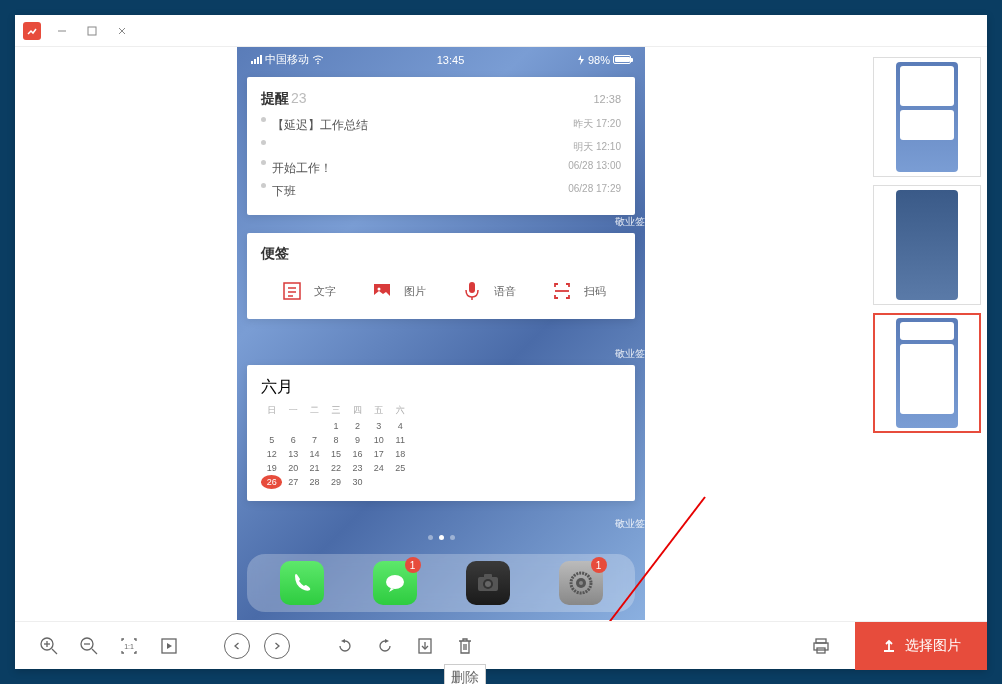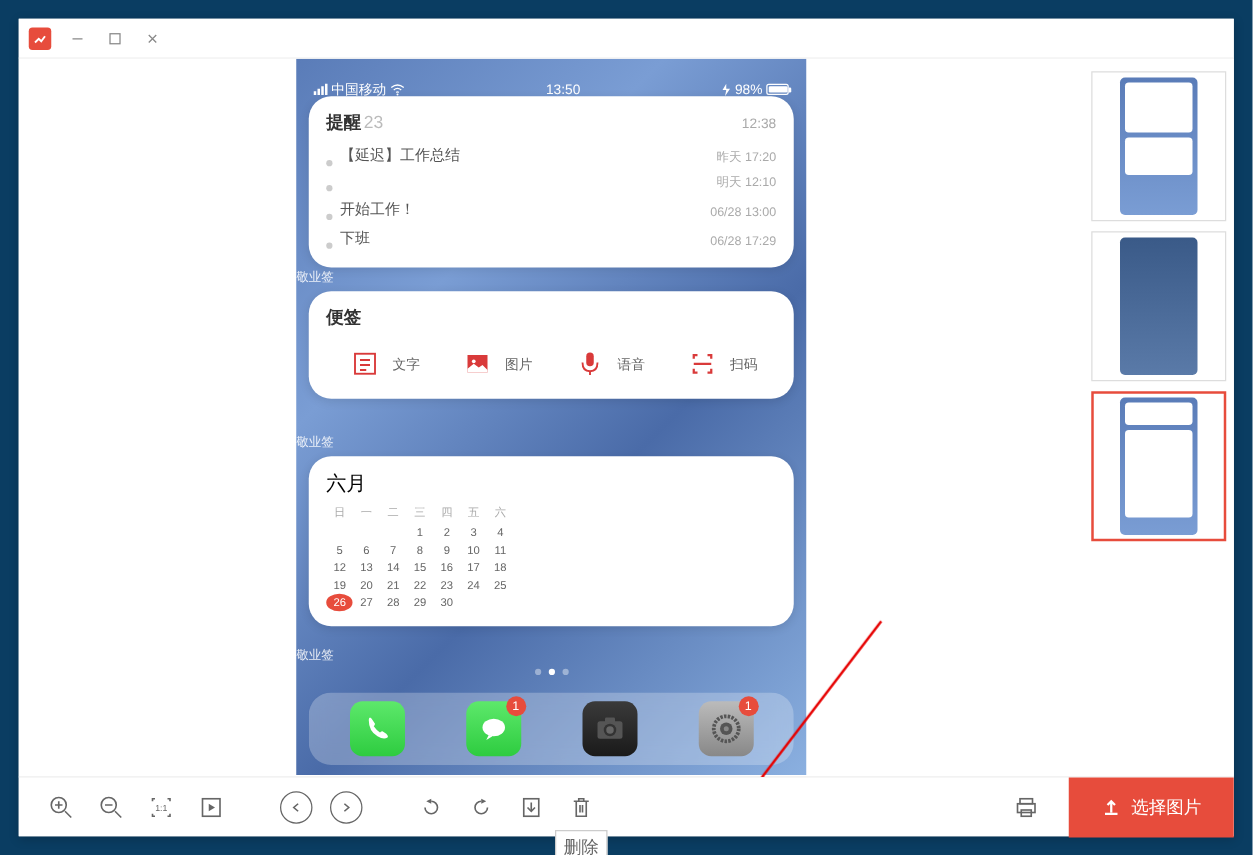--- a/index.html
+++ b/index.html
@@ -26,40 +26,40 @@
 .toolbar { height:48px; display:flex; align-items:center; background:#fff; border-top:1px solid #eee; }
 .tool-group { display:flex; gap:12px; padding:0 20px; }
 .tool-btn { width:28px; height:28px; display:flex; align-items:center; justify-content:center; cursor:pointer; color:#666; position:relative; }
 .tool-circle { width:26px; height:26px; border:1.5px solid #666; border-radius:50%; display:flex; align-items:center; justify-content:center; font-size:12px; }
 .tool-spacer { flex:1; }
 .select-btn { background:#e74c3c; color:#fff; padding:0 26px; height:48px; display:flex; align-items:center; gap:8px; font-size:14px; cursor:pointer; }
 .tooltip { position:absolute; top:32px; left:50%; transform:translateX(-50%); background:#fff; border:1px solid #ccc; padding:4px 6px; font-size:14px; white-space:nowrap; z-index:10; }
 .arrow { position:absolute; top:440px; left:540px; pointer-events:none; }
 
 
-.statusbar { position:absolute; top:12px; left:0; right:0; height:25px; display:flex; align-items:center; justify-content:space-between; padding:0 14px; color:#fff; font-size:11px; font-weight:500; }
+.statusbar { position:absolute; top:0; left:0; right:0; height:25px; display:flex; align-items:center; justify-content:space-between; padding:0 14px; color:#fff; font-size:11px; font-weight:500; }
 .sig-group { display:flex; align-items:center; gap:3px; }
 .sigbars { display:flex; gap:1px; align-items:flex-end; }
 .sigbars span { width:2px; background:#fff; }
 .sigbars span:nth-child(1){height:3px;} .sigbars span:nth-child(2){height:5px;} .sigbars span:nth-child(3){height:7px;} .sigbars span:nth-child(4){height:9px;}
 .batt { display:flex; align-items:center; gap:3px; }
 .batt-icon { width:18px; height:9px; border:1px solid #fff; border-radius:2px; position:relative; }
 .batt-icon::before { content:""; position:absolute; right:-3px; top:2px; width:2px; height:4px; background:#fff; border-radius:0 1px 1px 0; }
 .batt-icon::after { content:""; position:absolute; left:1px; top:1px; bottom:1px; width:95%; background:#fff; border-radius:1px; }
-.widget { position:absolute; left:10px; right:10px; background:#fff; border-radius:18px; padding:12px 14px; box-shadow:0 2px 8px rgba(0,0,0,.1); }
+.widget { position:absolute; left:10px; right:10px; background:#fff; border-radius:2px; padding:12px 14px; box-shadow:0 2px 8px rgba(0,0,0,.1); }
 .w1 { top:30px; }
 .w1-head { display:flex; justify-content:space-between; align-items:baseline; margin-bottom:6px; }
 .w1-title { font-size:14px; font-weight:600; color:#333; }
 .w1-count { font-size:14px; color:#bbb; margin-left:2px; }
 .w1-time { font-size:11px; color:#aaa; }
-.reminder { display:flex; justify-content:space-between; align-items:flex-end; padding:3px 0; font-size:12px; }
+.reminder { display:flex; justify-content:space-between; align-items:flex-start; padding:3px 0; font-size:12px; }
 .reminder .dot { width:5px; height:5px; border-radius:50%; background:#ccc; margin-right:6px; }
 .reminder .txt { flex:1; color:#555; }
 .reminder .when { color:#aaa; font-size:10px; }
-.wlabel { position:absolute; left:0; right:12px; text-align:left; font-size:10px; color:rgba(255,255,255,.85); }
+.wlabel { position:absolute; left:0; right:0; text-align:right; font-size:10px; color:rgba(255,255,255,.85); }
 .wl1 { top:168px; }
 .w2 { top:186px; }
 .w2-title { font-size:14px; font-weight:600; color:#333; margin-bottom:12px; }
 .w2-grid { display:flex; justify-content:space-around; }
 .w2-item { display:flex; flex-direction:row; align-items:center; gap:6px; }
 .w2-icon { width:32px; height:32px; display:flex; align-items:center; justify-content:center; }
 .w2-txt { font-size:11px; color:#666; }
 .wl2 { top:300px; }
 .w3 { top:318px; display:flex; gap:10px; }
 .cal-side { flex:0 0 150px; }
@@ -125,21 +125,21 @@
                 <span></span>
                 <span></span>
                 <span></span>
               </div>
             <span>中国移动</span>
             <svg width="12" height="10" viewBox="0 0 12 10">
                 <path d="M1 3 Q6 -1 11 3 M3 5 Q6 2.5 9 5 M5 7 Q6 6 7 7" stroke="#fff" fill="none" stroke-width="1"></path>
                 <circle cx="6" cy="8.5" r="0.8" fill="#fff"></circle>
               </svg>
           </div>
-          <span>13:50</span>
+          <span>13:45</span>
           <div class="batt">
             <svg width="8" height="10" viewBox="0 0 8 10">
                 <path d="M4 0 L1 5 L4 5 L3 10 L7 4 L4 4 Z" fill="#fff"></path>
               </svg>
             <span>98%</span>
             <div class="batt-icon"></div>
           </div>
         </div>
 
         <div class="widget w1">

